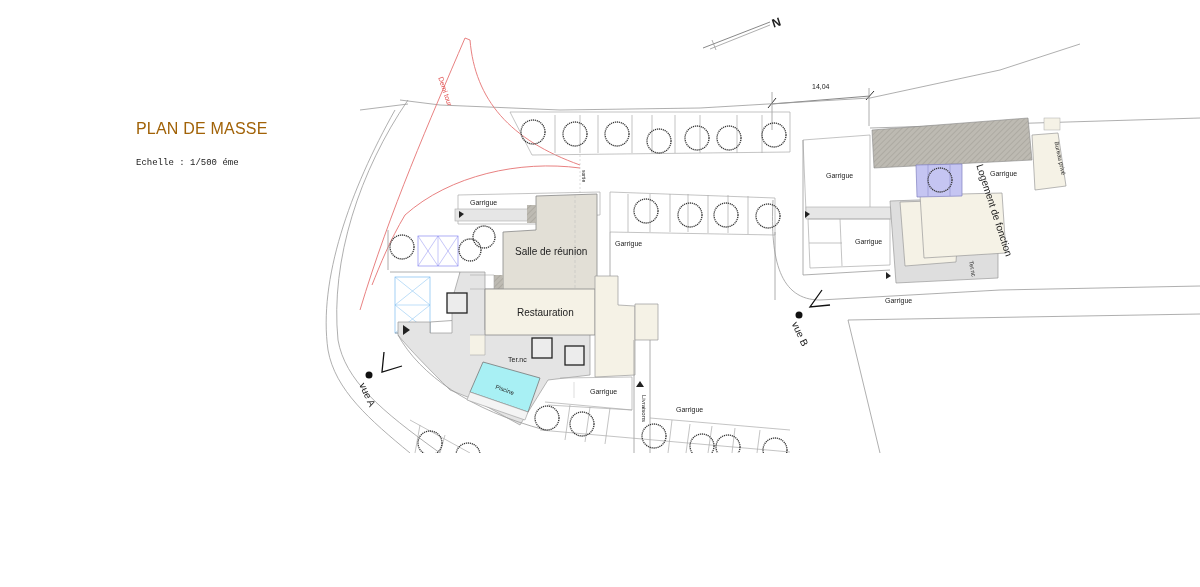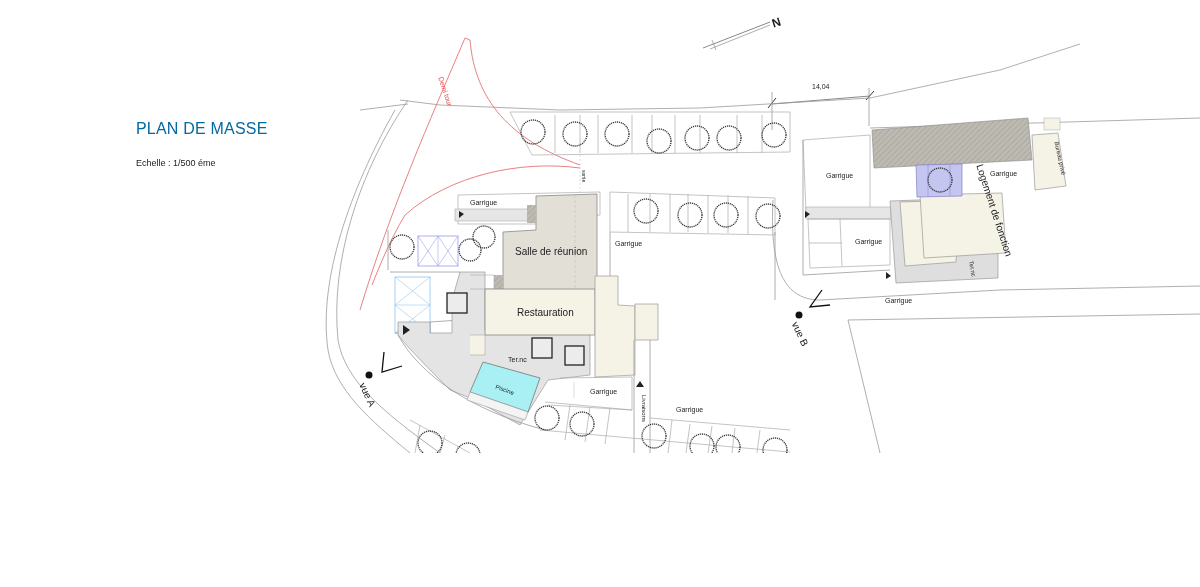--- a/index.html
+++ b/index.html
@@ -1,18 +1,18 @@
 <!DOCTYPE html>
 <html><head>
   <meta charset="utf-8">
   <style>
     html, body { margin: 0; padding: 0; background: #ffffff; }
     body { width: 1200px; height: 587px; overflow: hidden; position: relative; font-family: "Liberation Sans", sans-serif; }
-    .title { position: absolute; left: 136px; top: 120px; font-size: 16px; color: #0369a1; letter-spacing: 0.2px; }
-    .scale { position: absolute; left: 136px; top: 158px; font-size: 9px; color: #222; }
+    .title { position: absolute; left: 136px; top: 120px; font-size: 16px; color: #a16207; letter-spacing: 0.2px; }
+    .scale { position: absolute; left: 136px; top: 158px; font-size: 9px; color: #222; font-family: Liberation Mono, monospace; }
     svg.plan { position: absolute; left: 0; top: 0; }
     .lbl { font-family: "Liberation Sans", sans-serif; fill: #222; }
     .sm { font-size: 7px; }
     .md { font-size: 10px; }
     .line { stroke: #9a9a9a; stroke-width: 0.8; fill: none; }
     .lineD { stroke: #6a6a6a; stroke-width: 0.8; fill: none; }
     .red { stroke: #e57373; stroke-width: 0.9; fill: none; }
     .tree { fill: none; stroke: #333; stroke-width: 1.3; stroke-dasharray: 1.2 0.8; }
     .bay { stroke: #aaa; stroke-width: 0.7; fill: none; }
   </style>

